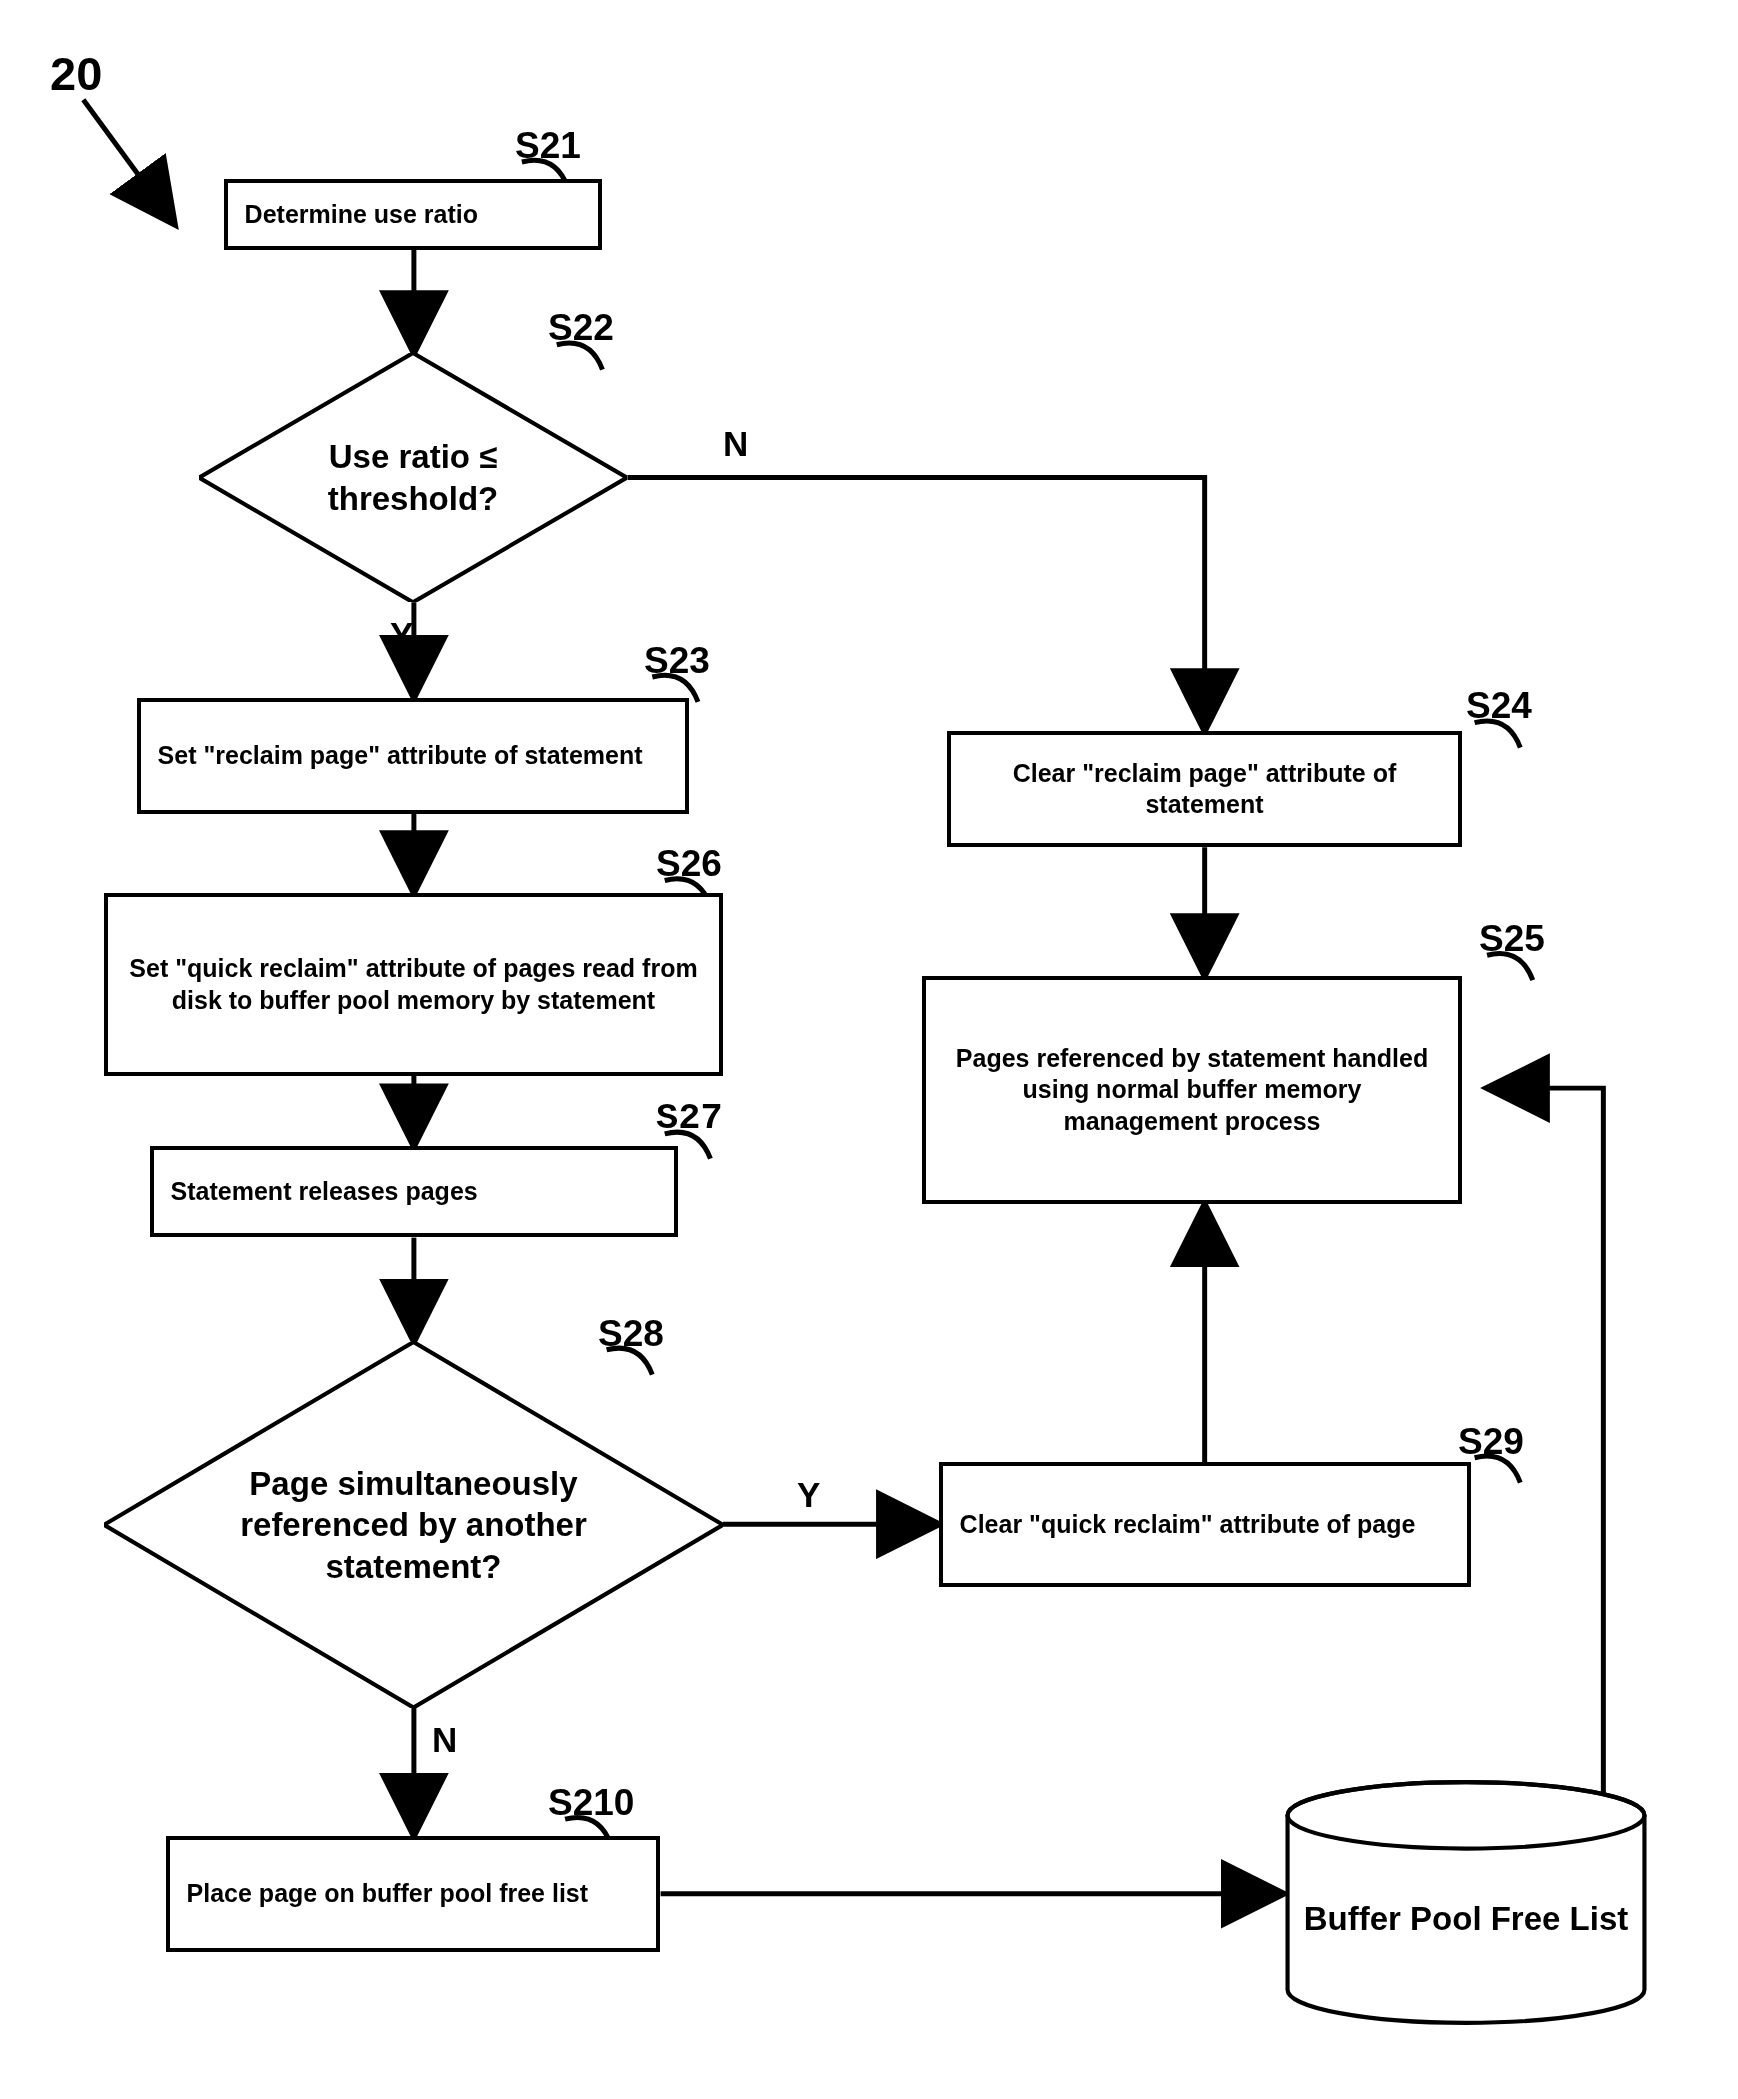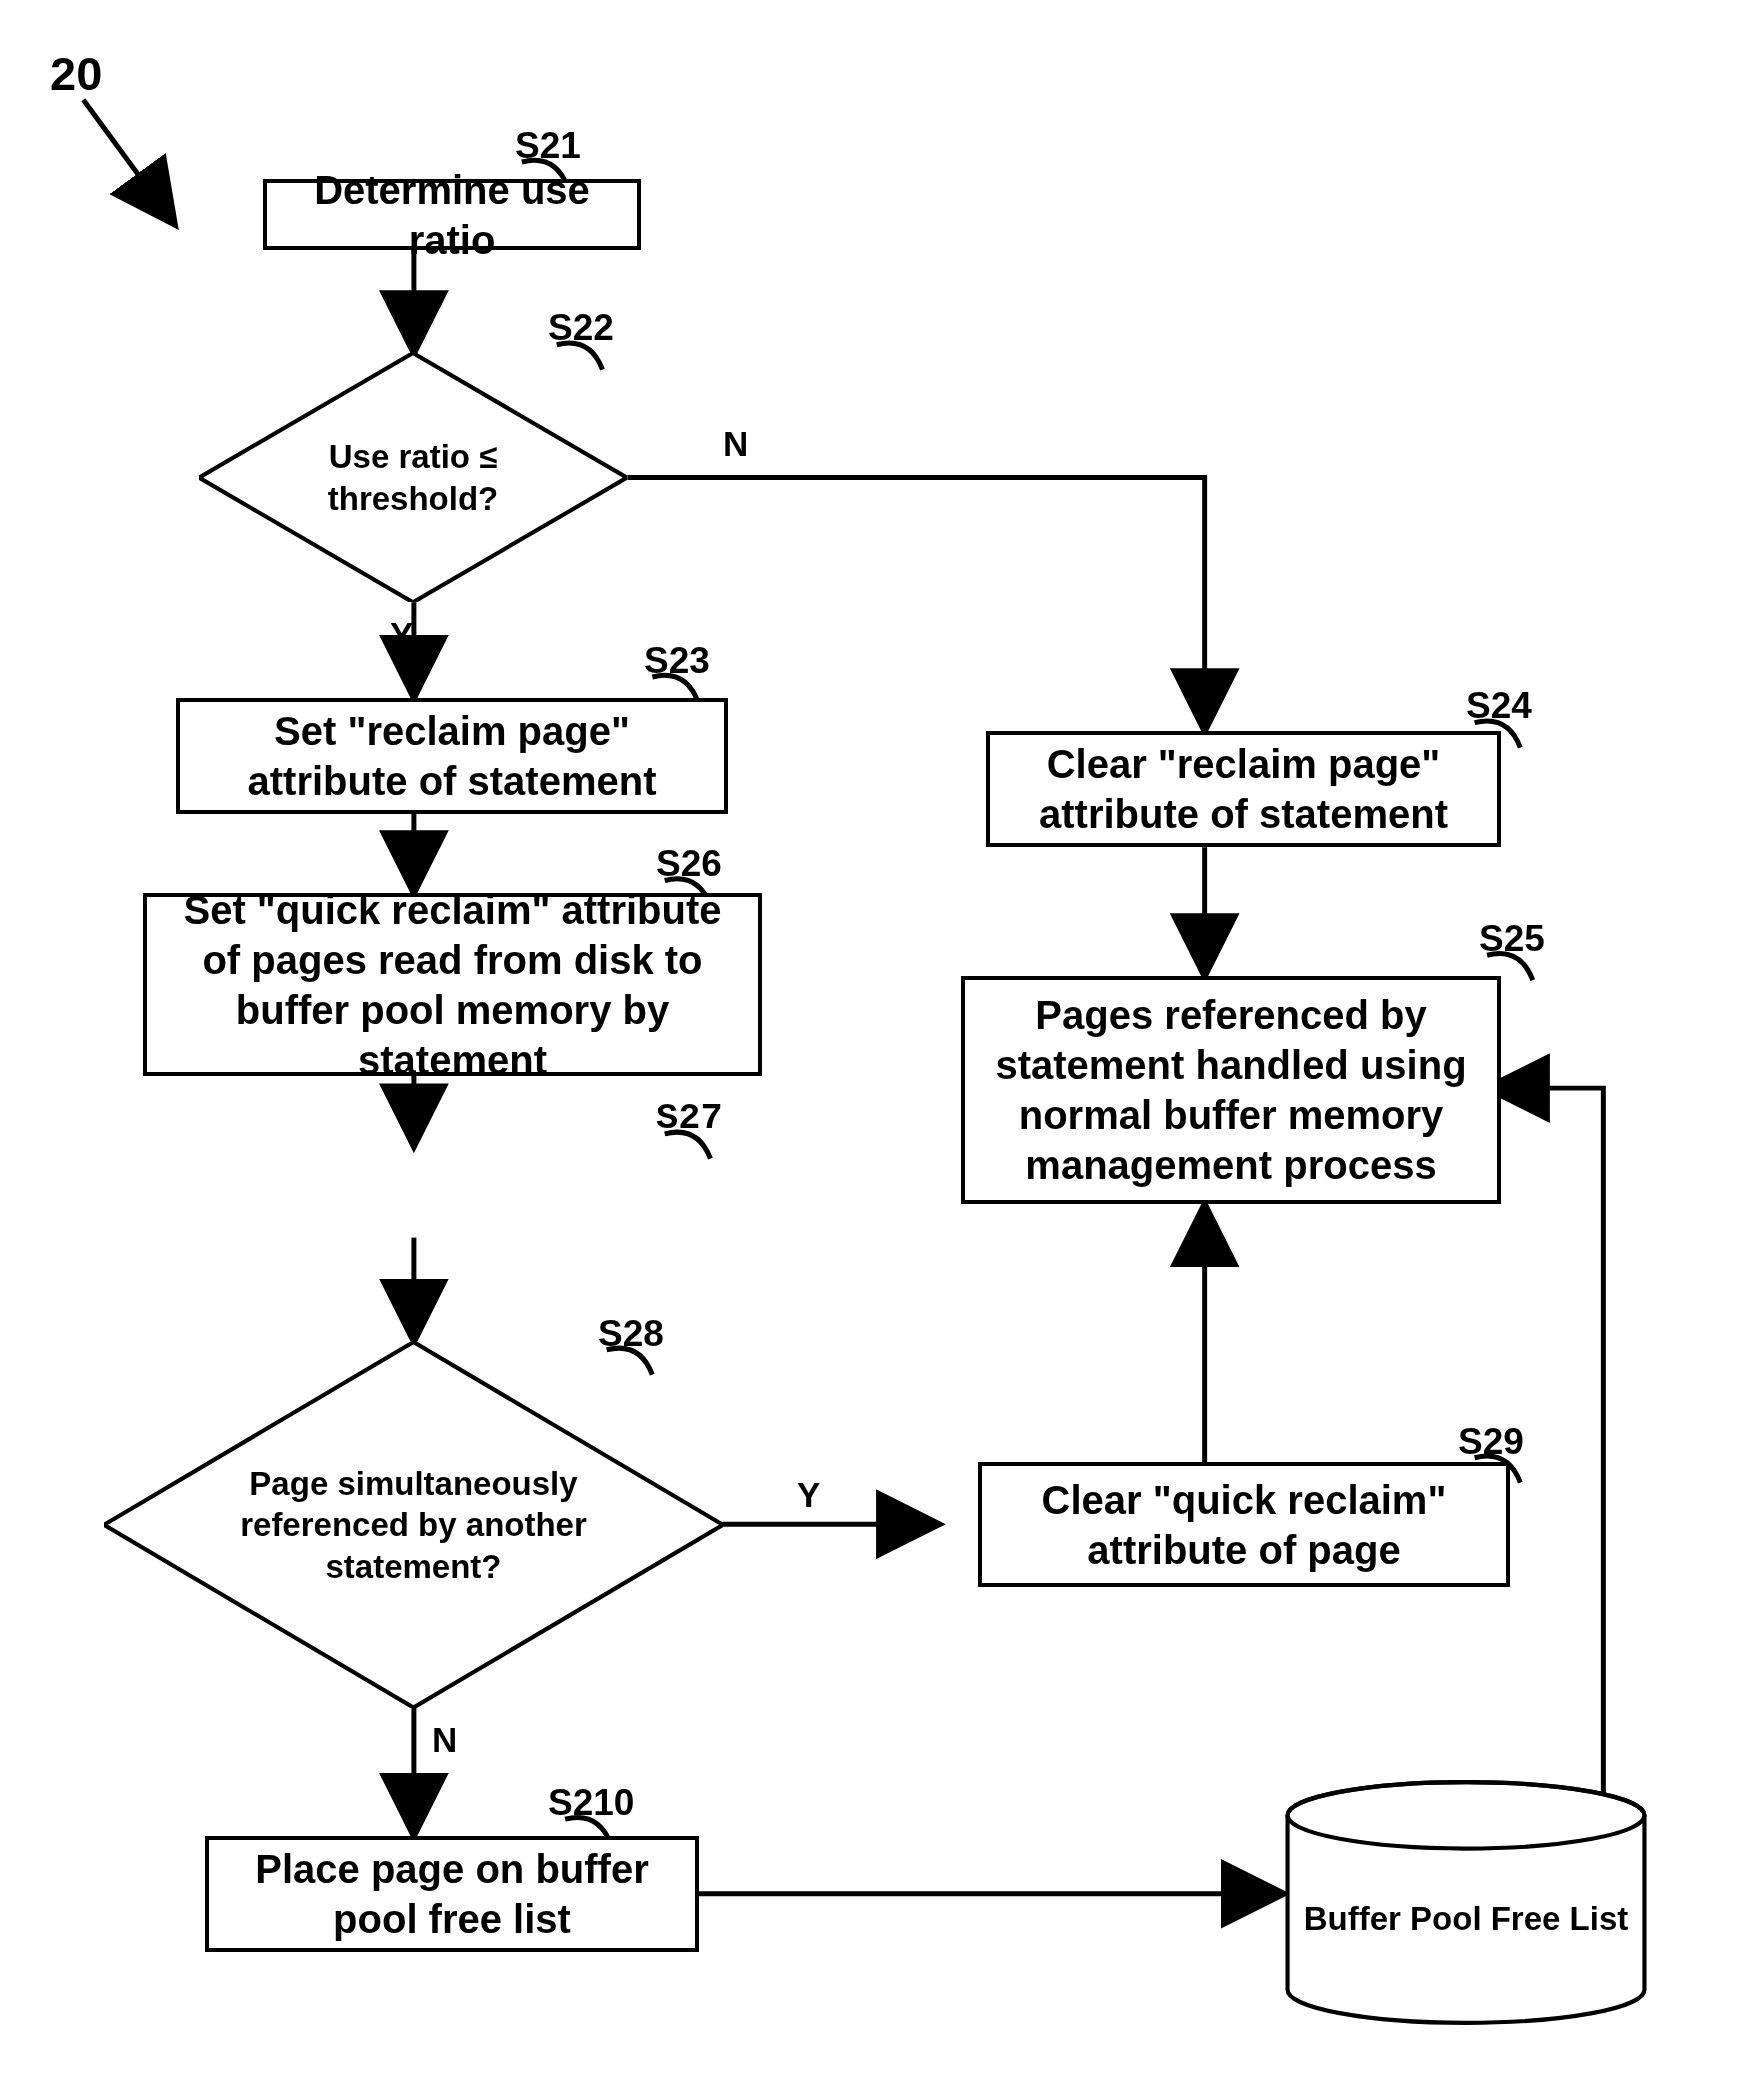--- a/index.html
+++ b/index.html
@@ -15,25 +15,24 @@
   }
   .box {
     position: absolute;
     border: 4.2px solid #000;
     background: #fff;
     display: flex;
     align-items: center;
     justify-content: flex-start;
     text-align: center;
     font-weight: bold;
-    font-size: 40px;
+    font-size: 25px;
     line-height: 1.25;
     padding: 8.3px 16.6px;
     box-sizing: border-box;
-    margin-left: 39px;
   }
   .diamond-wrap {
     position: absolute;
   }
   .diamond-shape {
     position: absolute;
     inset: 0;
   }
   .diamond-label {
     position: absolute;
@@ -173,20 +172,23 @@
   <div class="box" style="left:104px; top:893px; width:619px; height:183px;">
     <span>Set "quick reclaim" attribute of pages read from disk to buffer pool memory by statement</span>
   </div>
 
   <div class="step-label" style="left:1479px; top:918px;">S25</div>
   <div class="box" style="left:922px; top:976px; width:540px; height:228px;">
     <span>Pages referenced by statement handled using normal buffer memory management process</span>
   </div>
 
   <div class="step-label" style="left:656px; top:1097px;font-family:Liberation Mono, monospace;">S27</div>
+  <div class="box" style="left:150px; top:1146px; width:528px; height:91px;">
+    <span>Statement releases pages</span>
+  </div>
 
   <div class="step-label" style="left:598px; top:1313px;">S28</div>
   <div class="diamond-wrap" style="left:104px; top:1342px; width:619px; height:366px;">
     <svg class="diamond-shape" viewBox="0 0 745 440">
         <polygon points="372.5,0 745,220 372.5,440 0,220" fill="#fff" stroke="#000" stroke-width="5"></polygon>
       </svg>
     <div class="diamond-label" style="padding:0 108px;">
         <span>Page simultaneously referenced by another statement?</span>
       </div>
   </div>

